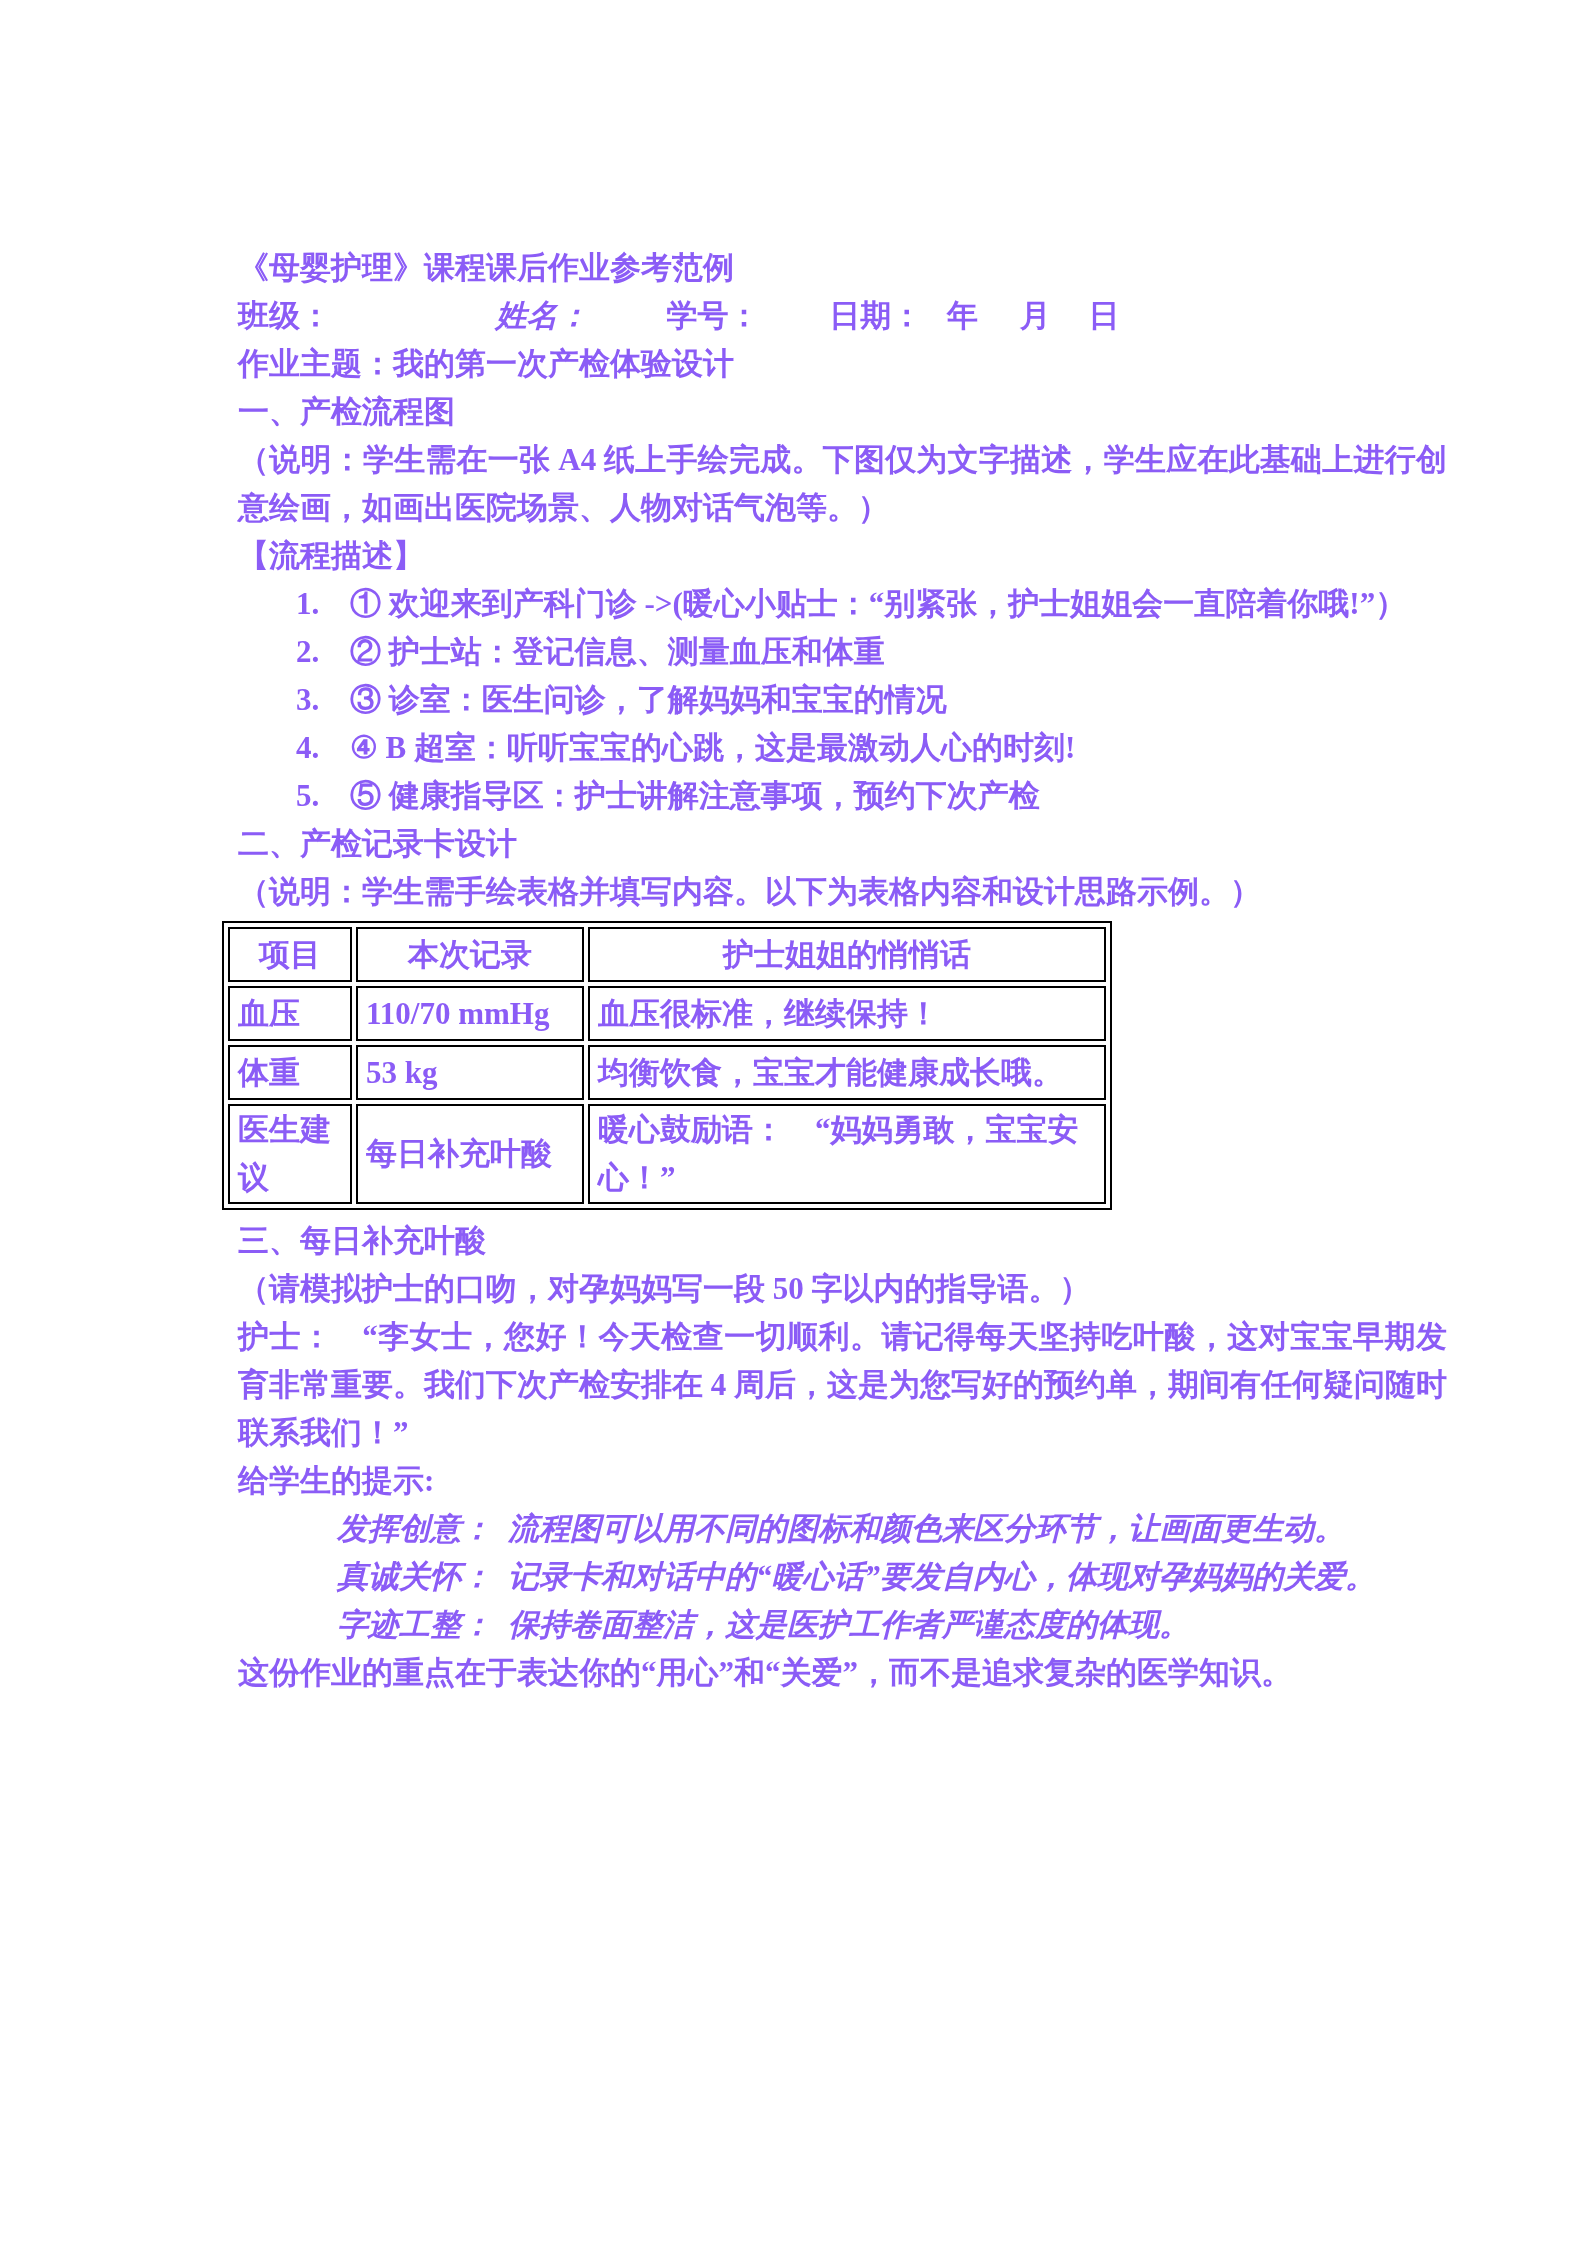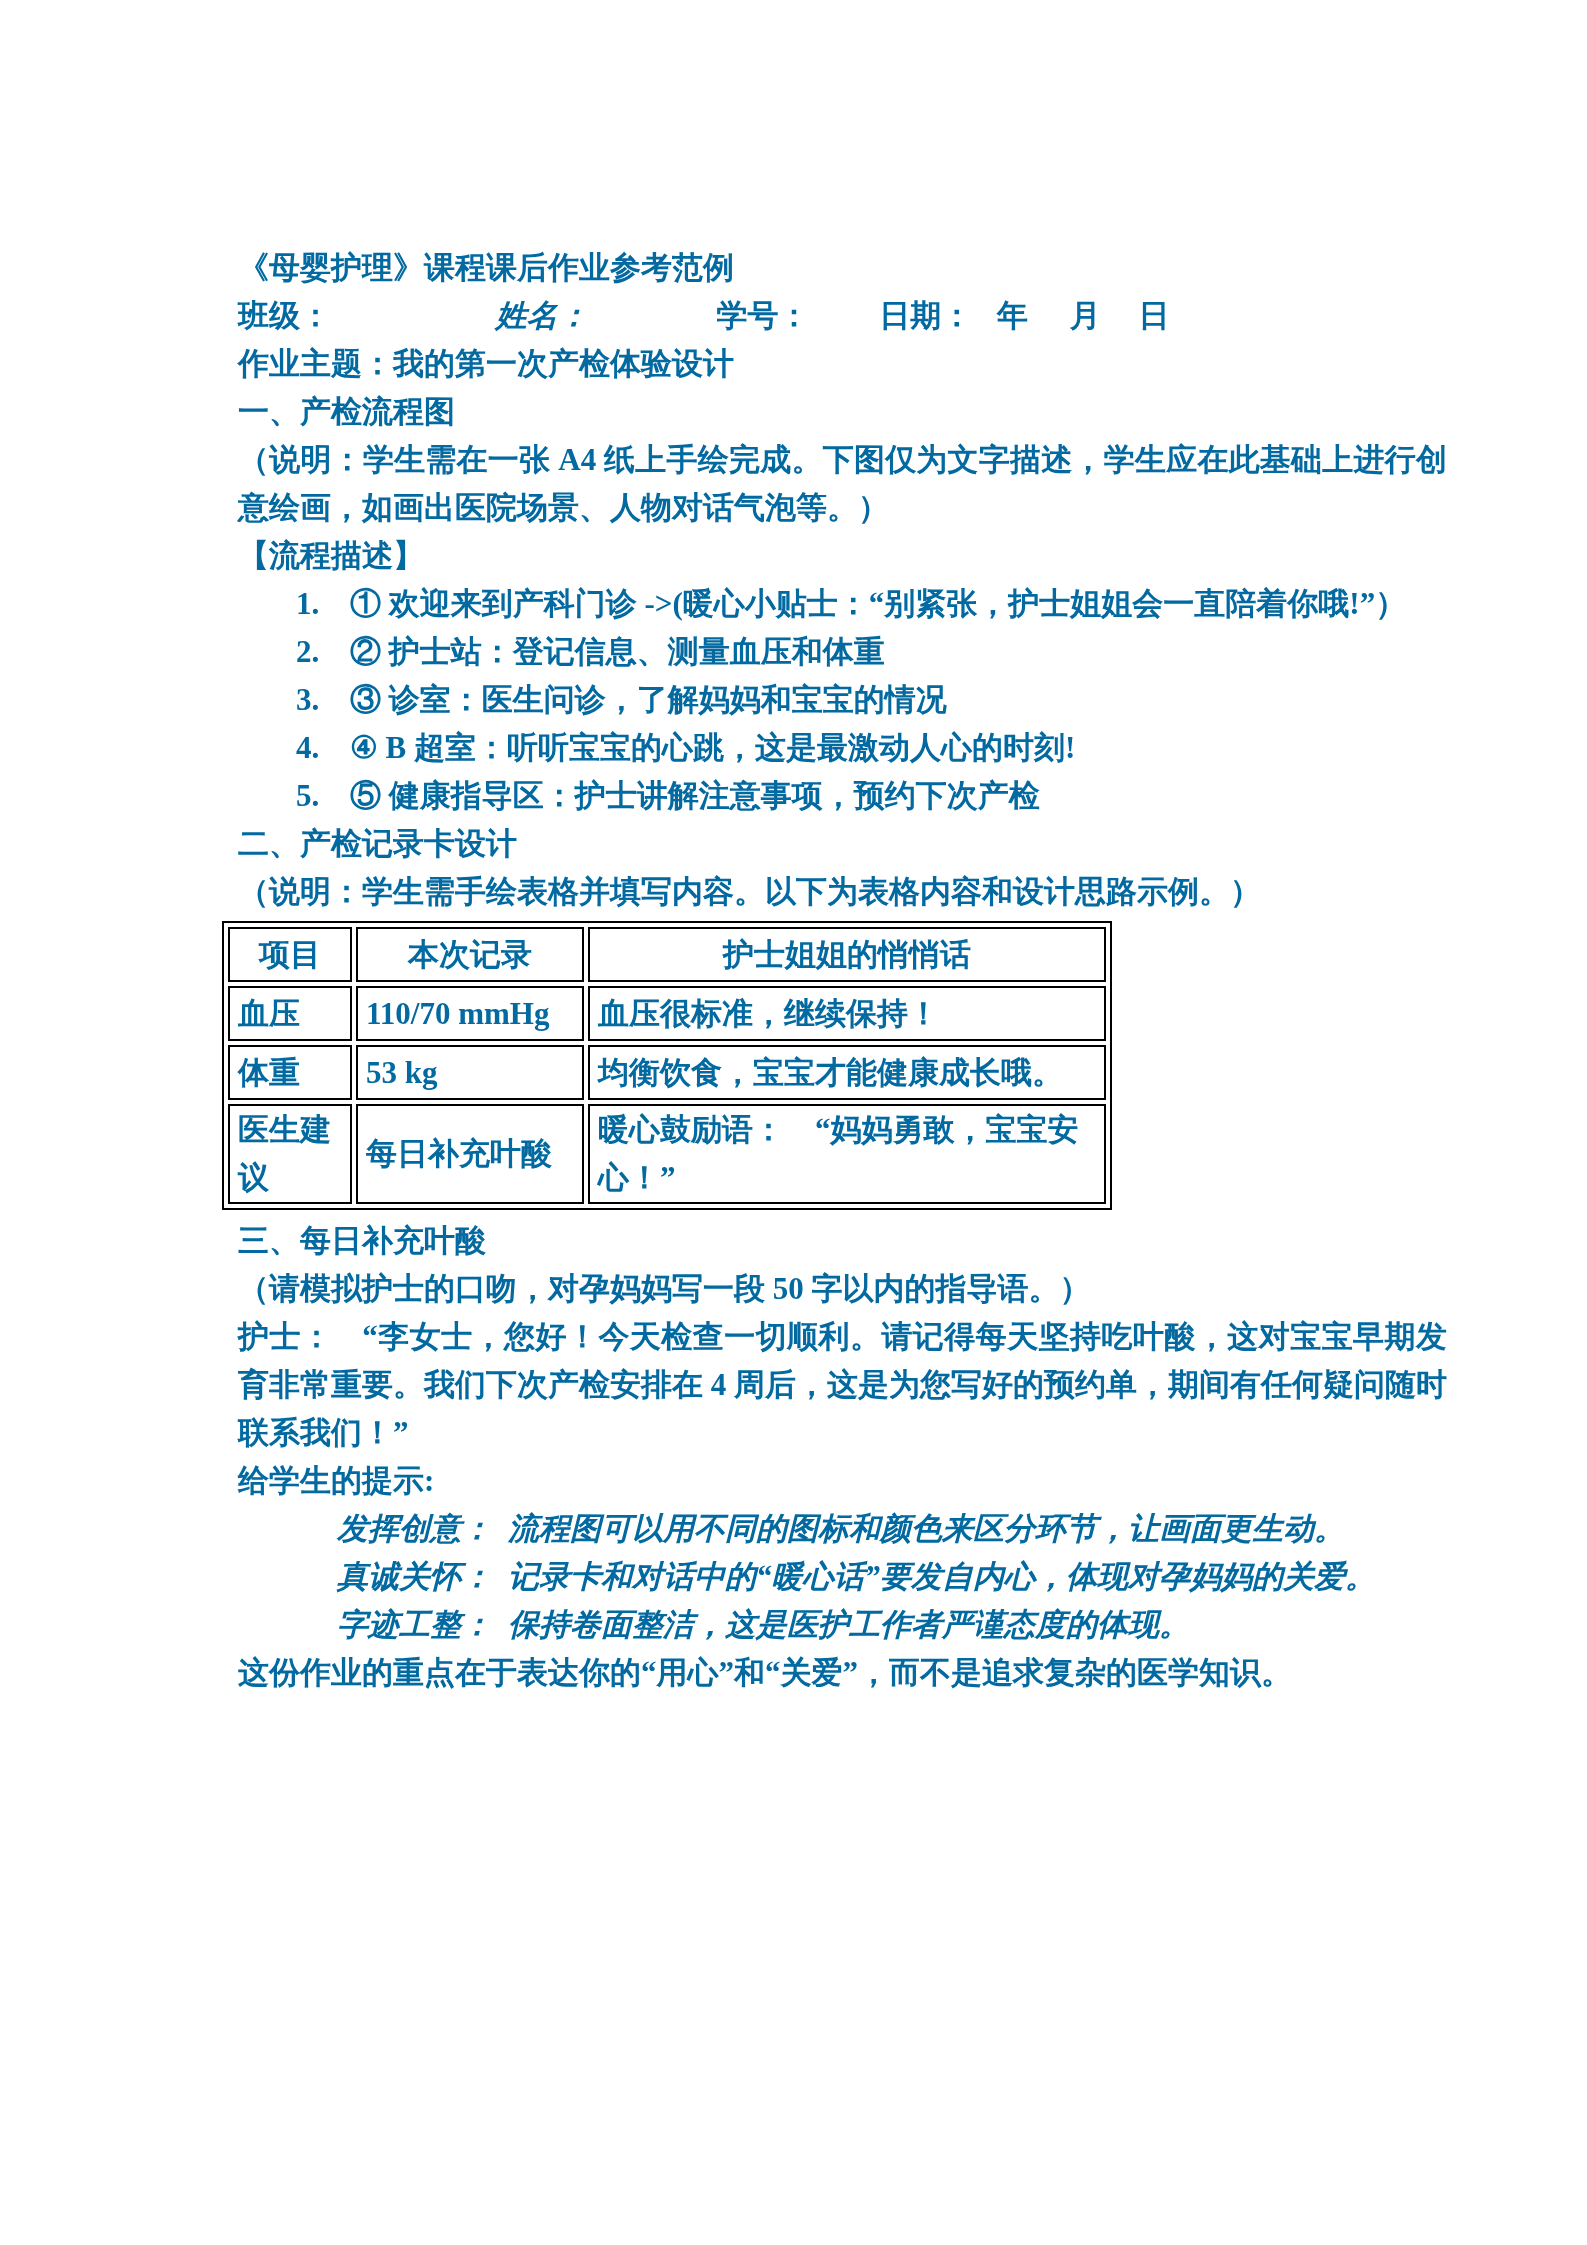--- a/index.html
+++ b/index.html
@@ -1,34 +1,34 @@
 <!DOCTYPE html>
 <html><head>
 <meta charset="utf-8">
 <style>
   html,body { margin:0; padding:0; background:#e8e8e8; }
   .page {
     position:relative;
     width:1587px; height:2245px;
     margin:0 auto;
     background:#ffffff;
-    color:#0369a1;
+    color:#8b5cf6;
     font-family:"Liberation Serif","DejaVu Serif",serif;
     font-weight:bold;
     font-size:31px;
     line-height:48px;
     box-sizing:border-box;
     padding:244px 140px 0 238px;
   }
   .line { white-space:nowrap; }
   .para { text-align:justify; }
   
   .info-line span { display:inline-block; }
   .info-name   { margin-left:157px;font-style:italic; }
-  .info-sid    { margin-left:120px; }
+  .info-sid    { margin-left:70px; }
   .info-date   { margin-left:62px; }
   .info-year   { margin-left:17px; }
   .info-month  { margin-left:34px; }
   .info-day    { margin-left:30px; }
   
   .step { display:flex; padding-left:58px; }
   .step-num { width:54px; flex:none; }
   .step-text { flex:1; }
   
   .record-table {

